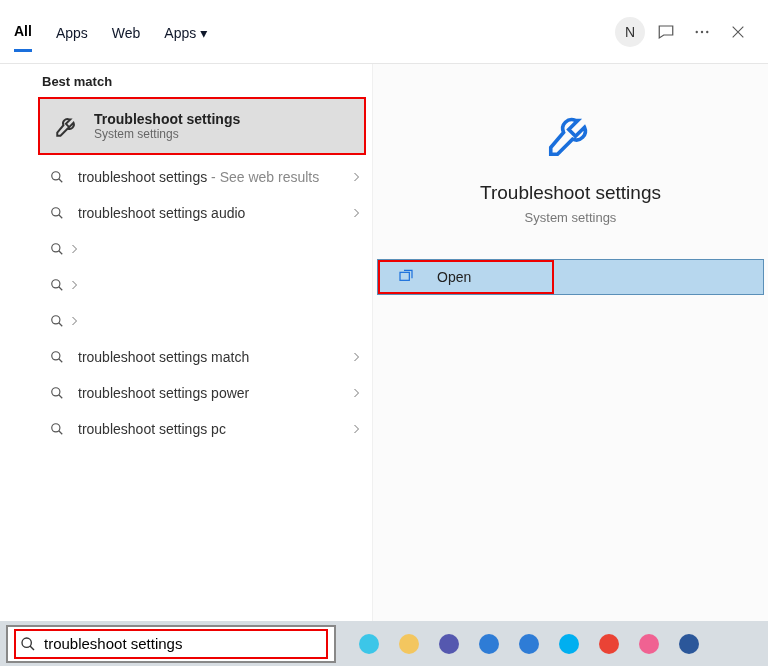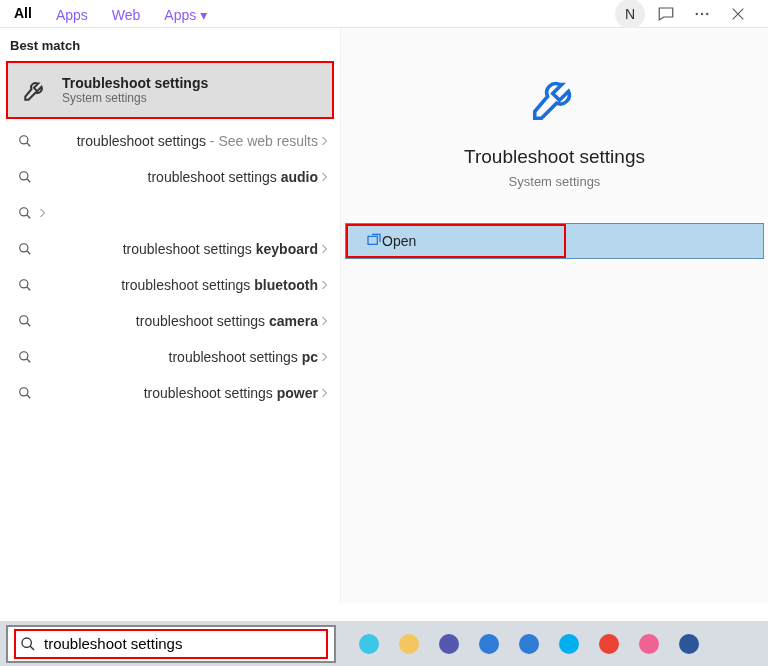--- a/index.html
+++ b/index.html
@@ -1,53 +1,53 @@
 <!DOCTYPE html>
 <html><head>
 <meta charset="utf-8">
 <style>
   * { box-sizing: border-box; margin: 0; padding: 0; font-family: "Segoe UI", Arial, sans-serif; }
   body { width: 768px; height: 666px; background: #fff; position: relative; overflow: hidden; }
 
   
-  .tabbar { display: flex; align-items: center; height: 28px; border-bottom: 1px solid #e6e6e6; padding: 12px 14px; }
-  .tab { font-size: 14px; color: #8b5cf6; margin-right: 24px; padding: 12px 0 10px; cursor: pointer; display:flex; align-items:center; gap:4px;}
+  .tabbar { display: flex; align-items: center; height: 64px; border-bottom: 1px solid #e6e6e6; padding: 12px 14px; }
+  .tab { font-size: 14px; color: #0f172a; margin-right: 24px; padding: 12px 0 10px; cursor: pointer; display:flex; align-items:center; gap:4px;}
   .tab.active { color: #000; border-bottom: 3px solid #1a6fdc; font-weight:600;}
   .tabbar .spacer { flex: 1; }
   .topbtn { width: 32px; height: 32px; display:flex; align-items:center; justify-content:center; margin-left:4px; color:#555; cursor:pointer;}
   .avatar { width: 30px; height:30px; border-radius:50%; background:#eee; display:flex; align-items:center; justify-content:center; font-size:14px; color:#333;}
 
   
-  .main { display:flex; height: 575px; }
+  .main { display:flex; height: 575px; padding-left: 32px; }
   .left { width: 340px; background:#fff; overflow:hidden; }
   .right { flex:1; background:#fbfbfb; border-left:1px solid #f0f0f0; position:relative; }
 
   .section-label { font-size:13px; font-weight:700; color:#222; padding: 10px 10px 6px; }
 
   .best-match { display:flex; align-items:center; padding:10px 10px; background:#dedede; margin: 2px 6px 4px 6px; border:2px solid #e00; }
   .best-match .icon { width:34px; height:34px; display:flex; align-items:center; justify-content:center; color:#333;}
   .best-match .txt { margin-left:10px; }
   .best-match .title { font-size:14px; font-weight:700; color:#222; }
   .best-match .sub { font-size:12px; color:#666; }
 
   .webrow { display:flex; align-items:center; height:36px; padding:0 10px 0 14px; font-size:14px; color:#333; cursor:pointer; }
   .webrow .icon { width:22px; display:flex; align-items:center; justify-content:center; color:#555;}
-  .webrow .label { flex:1; margin-left:10px; white-space:nowrap; overflow:hidden; text-overflow:ellipsis;text-align:right;}
-  .webrow .label .bold { font-weight:700;margin-top:16px; }
+  .webrow .label { flex:1; margin-left:10px; white-space:nowrap; overflow:hidden; text-overflow:ellipsis;}
+  .webrow .label .bold { font-weight:400;margin-top:16px; }
   .webrow .label .mute { color:#888; }
   .webrow .chev { color:#777; }
 
   
   .detail { text-align:center; padding-top:30px; }
   .bigicon { width:60px; height:60px; margin: 10px auto 18px; display:flex; align-items:center; justify-content:center; color:#1a6fdc;}
   .dtitle { font-size:19px; color:#222; margin-bottom:6px; }
   .dsub { font-size:13px; color:#777; margin-bottom:34px;}
 
   .openrow { margin: 0 4px; height:36px; background:#b7d7ee; border:1px solid #5a8fb8; display:flex; align-items:center; }
-  .openhi { border:2px solid #e00; height:100%; width:220px; display:flex; align-items:center; padding-left:18px; gap:0;}
+  .openhi { border:2px solid #e00; height:100%; width:176px; display:flex; align-items:center; padding-left:18px; gap:23px;}
   .openhi .icon{ color:#1a6fdc; }
   .openhi .lbl{ font-size:14px; color:#222;}
 
   
   .bottom { position:absolute; left:0; bottom:0; width:768px; height:45px; display:flex; align-items:center; background:#d7dde2; }
   .searchbox { margin-left:6px; width:330px; height:38px; background:#fff; border:2px solid #888; display:flex; align-items:center; padding:0 6px;}
   .searchhi { border:2px solid #e00; height:30px; flex:1; display:flex; align-items:center; padding-left:4px;}
   .searchhi .icon{ color:#333; margin-right:8px;}
   .searchhi input{ border:none; outline:none; font-size:15px; width:100%; background:transparent;}
   .taskicons { display:flex; align-items:center; gap:10px; margin-left:18px;}
@@ -146,77 +146,75 @@
             </svg>
     </span>
         </div>
         <div class="webrow">
     <span class="icon">
       <svg width="14" height="14" viewBox="0 0 24 24" fill="none" stroke="currentColor" stroke-width="2">
               <circle cx="10" cy="10" r="7"></circle>
               <path d="M21 21l-6-6"></path>
             </svg>
     </span>
-    <span class="label">troubleshoot settings <span class="bold">keyboard</span><span class="mute"></span></span>
-    <span class="chev">
-      <svg width="12" height="12" viewBox="0 0 24 24" fill="none" stroke="currentColor" stroke-width="2">
-              <path d="M9 4l8 8-8 8"></path>
-            </svg>
-    </span>
-        </div>
-        <div class="webrow">
-    <span class="icon">
-      <svg width="14" height="14" viewBox="0 0 24 24" fill="none" stroke="currentColor" stroke-width="2">
-              <circle cx="10" cy="10" r="7"></circle>
-              <path d="M21 21l-6-6"></path>
-            </svg>
-    </span>
-    <span class="label">troubleshoot settings <span class="bold">bluetooth</span><span class="mute"></span></span>
-    <span class="chev">
-      <svg width="12" height="12" viewBox="0 0 24 24" fill="none" stroke="currentColor" stroke-width="2">
-              <path d="M9 4l8 8-8 8"></path>
-            </svg>
-    </span>
-        </div>
-        <div class="webrow">
-    <span class="icon">
-      <svg width="14" height="14" viewBox="0 0 24 24" fill="none" stroke="currentColor" stroke-width="2">
-              <circle cx="10" cy="10" r="7"></circle>
-              <path d="M21 21l-6-6"></path>
-            </svg>
-    </span>
-    <span class="label">troubleshoot settings <span class="bold">camera</span><span class="mute"></span></span>
+    <span class="chev">
+      <svg width="12" height="12" viewBox="0 0 24 24" fill="none" stroke="currentColor" stroke-width="2">
+              <path d="M9 4l8 8-8 8"></path>
+            </svg>
+    </span>
+        </div>
+        <div class="webrow">
+    <span class="icon">
+      <svg width="14" height="14" viewBox="0 0 24 24" fill="none" stroke="currentColor" stroke-width="2">
+              <circle cx="10" cy="10" r="7"></circle>
+              <path d="M21 21l-6-6"></path>
+            </svg>
+    </span>
+    <span class="chev">
+      <svg width="12" height="12" viewBox="0 0 24 24" fill="none" stroke="currentColor" stroke-width="2">
+              <path d="M9 4l8 8-8 8"></path>
+            </svg>
+    </span>
+        </div>
+        <div class="webrow">
+    <span class="icon">
+      <svg width="14" height="14" viewBox="0 0 24 24" fill="none" stroke="currentColor" stroke-width="2">
+              <circle cx="10" cy="10" r="7"></circle>
+              <path d="M21 21l-6-6"></path>
+            </svg>
+    </span>
+    <span class="label">troubleshoot settings <span class="bold">match</span><span class="mute"></span></span>
+    <span class="chev">
+      <svg width="12" height="12" viewBox="0 0 24 24" fill="none" stroke="currentColor" stroke-width="2">
+              <path d="M9 4l8 8-8 8"></path>
+            </svg>
+    </span>
+        </div>
+        <div class="webrow">
+    <span class="icon">
+      <svg width="14" height="14" viewBox="0 0 24 24" fill="none" stroke="currentColor" stroke-width="2">
+              <circle cx="10" cy="10" r="7"></circle>
+              <path d="M21 21l-6-6"></path>
+            </svg>
+    </span>
+    <span class="label">troubleshoot settings <span class="bold">power</span><span class="mute"></span></span>
     <span class="chev">
       <svg width="12" height="12" viewBox="0 0 24 24" fill="none" stroke="currentColor" stroke-width="2">
               <path d="M9 4l8 8-8 8"></path>
             </svg>
     </span>
         </div>
         <div class="webrow">
     <span class="icon">
       <svg width="14" height="14" viewBox="0 0 24 24" fill="none" stroke="currentColor" stroke-width="2">
               <circle cx="10" cy="10" r="7"></circle>
               <path d="M21 21l-6-6"></path>
             </svg>
     </span>
     <span class="label">troubleshoot settings <span class="bold">pc</span><span class="mute"></span></span>
-    <span class="chev">
-      <svg width="12" height="12" viewBox="0 0 24 24" fill="none" stroke="currentColor" stroke-width="2">
-              <path d="M9 4l8 8-8 8"></path>
-            </svg>
-    </span>
-        </div>
-        <div class="webrow">
-    <span class="icon">
-      <svg width="14" height="14" viewBox="0 0 24 24" fill="none" stroke="currentColor" stroke-width="2">
-              <circle cx="10" cy="10" r="7"></circle>
-              <path d="M21 21l-6-6"></path>
-            </svg>
-    </span>
-    <span class="label">troubleshoot settings <span class="bold">power</span><span class="mute"></span></span>
     <span class="chev">
       <svg width="12" height="12" viewBox="0 0 24 24" fill="none" stroke="currentColor" stroke-width="2">
               <path d="M9 4l8 8-8 8"></path>
             </svg>
     </span>
         </div>
       </div>
   </div>
 
   <div class="right">

